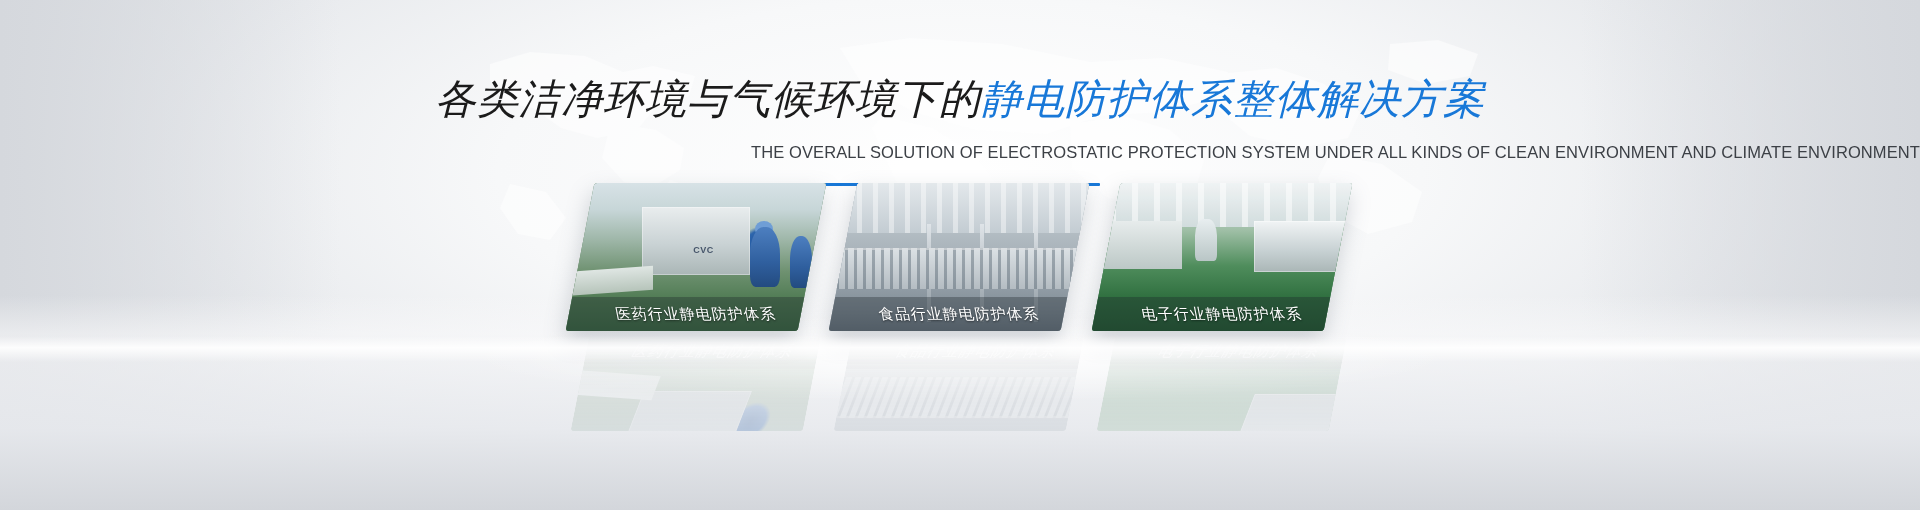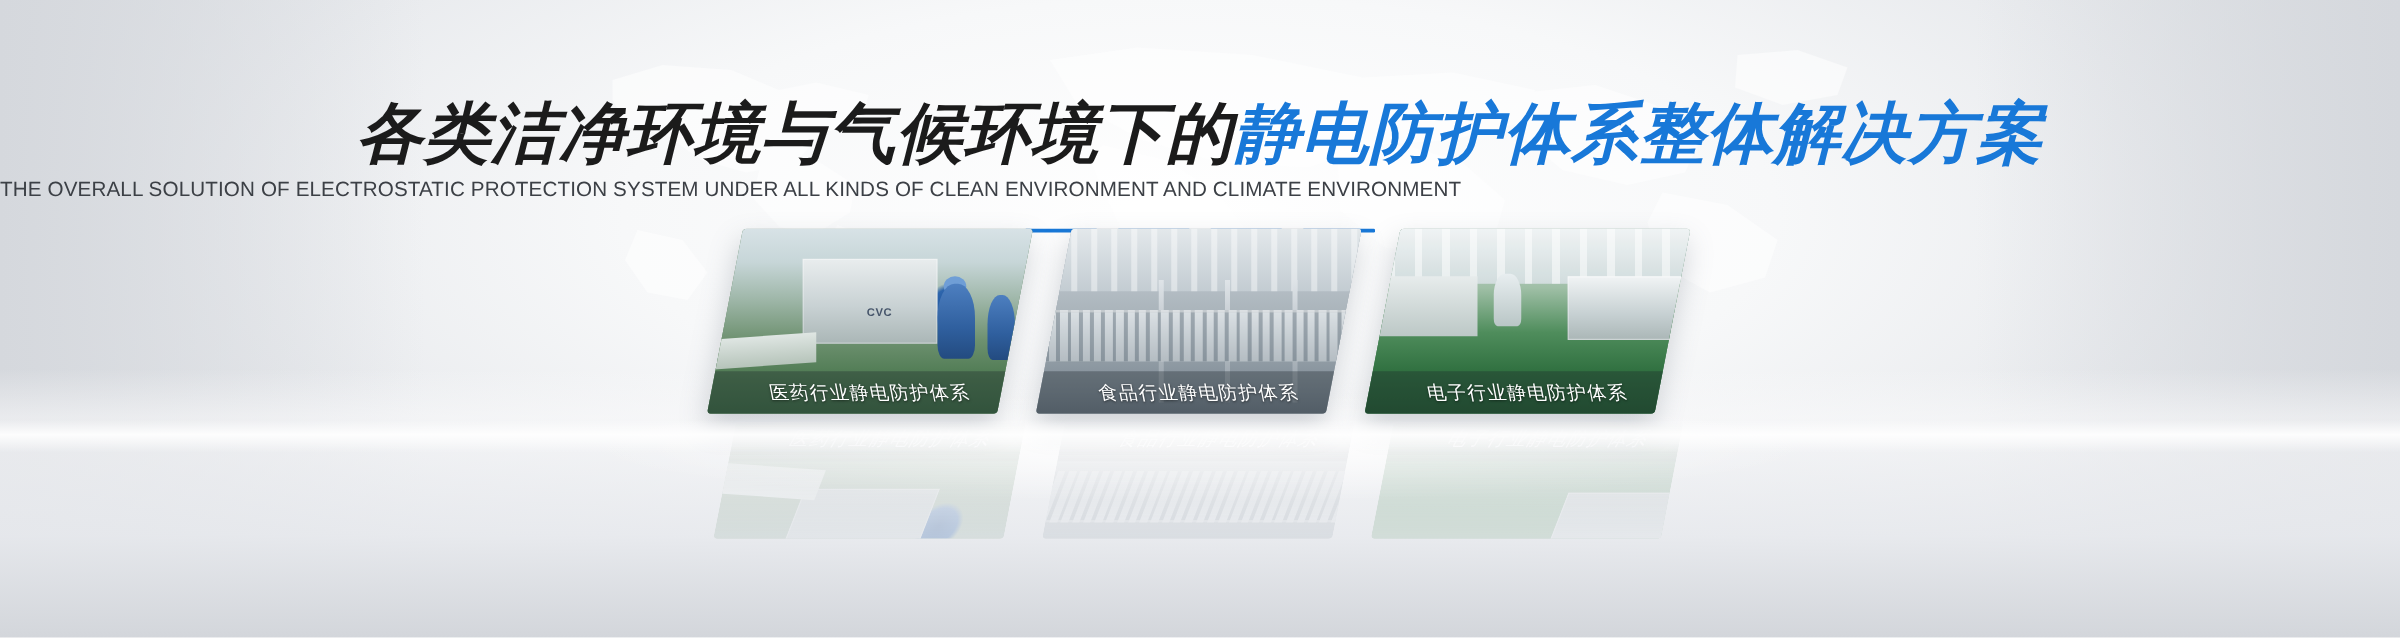--- a/index.html
+++ b/index.html
@@ -54,34 +54,34 @@
 
   
   .headline {
     position: absolute;
     left: 0; right: 0;
     top: 72px;
     text-align: center;
     white-space: nowrap;
   }
   .headline .h-dark, .headline .h-blue {
-    font-size: 53px;
-    font-weight: bold;
+    font-size: 41px;
+    font-weight: normal;
     letter-spacing: 1px;
     font-family: "DejaVu Sans", "Liberation Sans", sans-serif;
     font-style: italic;
   }
   .headline .h-dark { color: #1b1b1b; }
   .headline .h-blue { color: #1878d8; text-align: center; }
 
   .subline {
     position: absolute;
     left: 0; right: 0;
     top: 143px;
-    text-align: left;
+    text-align: right;
     font-size: 16.5px;
     letter-spacing: .1px;
     color: #3c4046;
     white-space: nowrap;
     font-family: "Liberation Sans", sans-serif;
   }
 
   .dashes {
     position: absolute;
     left: 0; right: 0;

